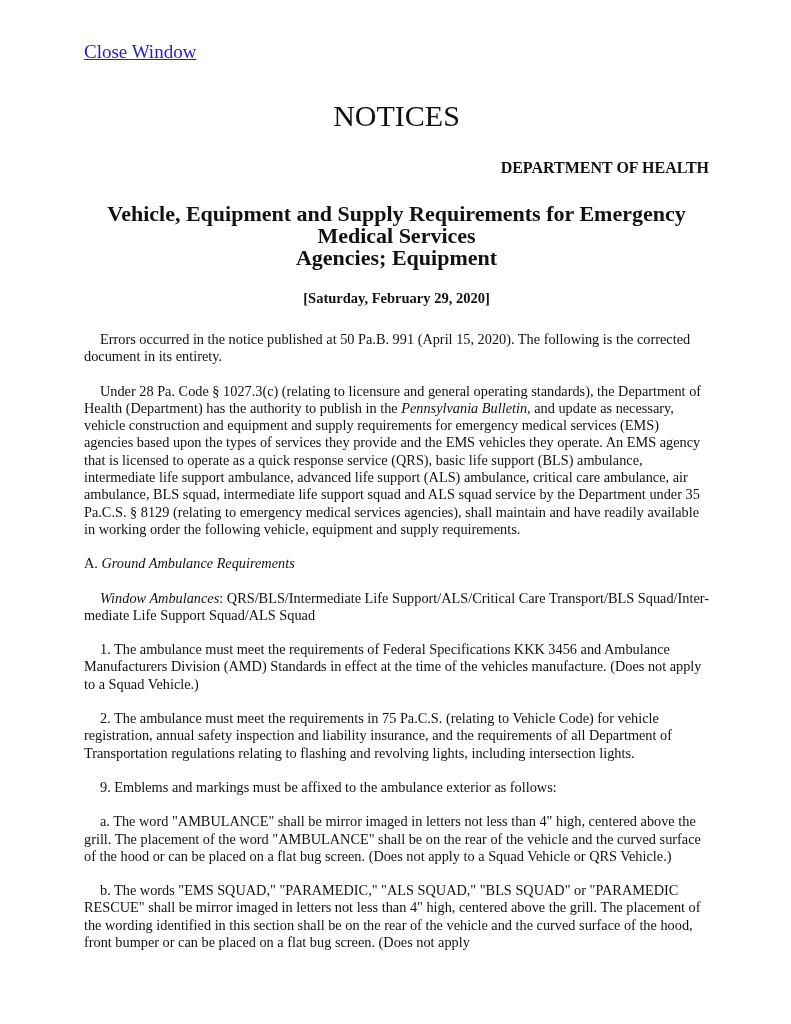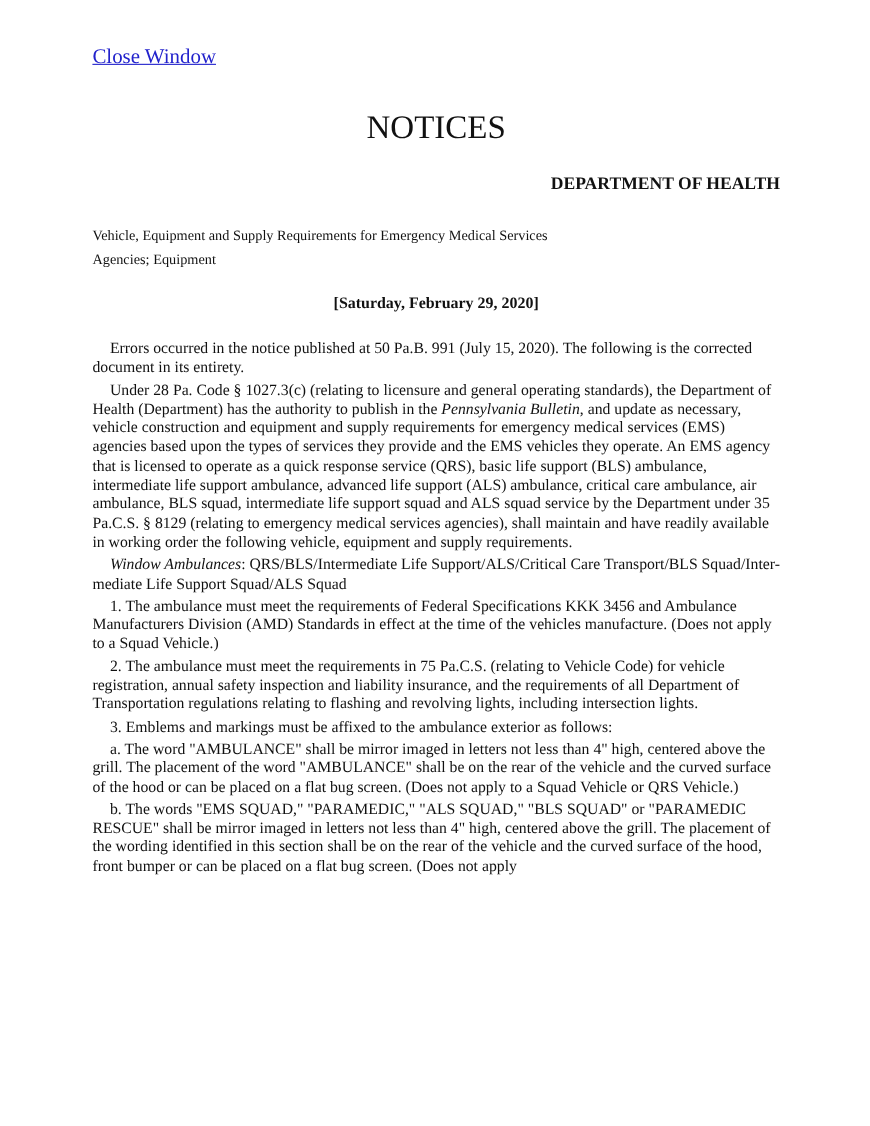--- a/index.html
+++ b/index.html
@@ -35,40 +35,41 @@
       letter-spacing: 0px;
     }
     h2.dept {
       text-align: right;
       font-size: 16px;
       font-weight: bold;
       margin: 22px 0 0 0;
       line-height: 26px;
     }
     h3.subject {
-      font-size: 13px;
-      font-weight: normal;
+      text-align: center;
+      font-size: 22px;
+      font-weight: bold;
       margin: 22px 0 0 0;
       line-height: 22px;
     }
     .citation {
       text-align: center;
       font-size: 14.5px;
       font-weight: bold;
       margin: 20px 0 0 0;
       line-height: 18px;
     }
     p {
       margin: 0;
       font-size: 14.3px;
       line-height: 17.3px;
       text-indent: 16px;
     }
     p.first { margin-top: 24px; }
-    p.gap { margin-top: 3px; }
+    p.gap { margin-top: 17px; }
     p.noindent { text-indent: 0; }
     em { font-style: italic; }
   </style>
 </head>
 <body>
 
 <div class="page">
   <a class="close-link" href="#">Close Window</a>
 
   <h1 class="notices">NOTICES</h1>
@@ -76,25 +77,26 @@
 
   <h3 class="subject">
     <span>Vehicle, Equipment and Supply Requirements for Emergency Medical Services</span><br>
     <span>Agencies; Equipment</span>
   </h3>
 
   <div class="citation">
     <div>[Saturday, February 29, 2020]</div>
   </div>
 
-  <p class="first">Errors occurred in the notice published at 50 Pa.B. 991 (July 15, 2020). The following is the corrected document in its entirety.</p>
+  <p class="first">Errors occurred in the notice published at 50 Pa.B. 991 (April 15, 2020). The following is the corrected document in its entirety.</p>
 
   <p class="gap"><span>Under 28 Pa. Code §  1027.3(c) (relating to licensure and general operating standards), the Department of Health (Department) has the authority to publish in the </span><em>Pennsylvania Bulletin</em><span>, and update as necessary, vehicle construction and equipment and supply requirements for emergency medical services (EMS) agencies based upon the types of services they provide and the EMS vehicles they operate. An EMS agency that is licensed to operate as a quick response service (QRS), basic life support (BLS) ambulance, intermediate life support ambulance, advanced life support (ALS) ambulance, critical care ambulance, air ambulance, BLS squad, intermediate life support squad and ALS squad service by the Department under 35 Pa.C.S. §  8129 (relating to emergency medical services agencies), shall maintain and have readily available in working order the following vehicle, equipment and supply requirements.</span></p>
 
+  <p class="gap noindent"><span>A.  </span><em>Ground Ambulance Requirements</em></p>
 
   <p class="gap"><em>Window Ambulances</em><span>:  QRS/BLS/Intermediate Life Support/ALS/Critical Care Transport/BLS Squad/Inter- mediate Life Support Squad/ALS Squad</span></p>
 
   <p class="gap">1.  The ambulance must meet the requirements of Federal Specifications KKK 3456 and Ambulance Manufacturers Division (AMD) Standards in effect at the time of the vehicles manufacture. (Does not apply to a Squad Vehicle.)</p>
   <p class="gap">2.  The ambulance must meet the requirements in 75 Pa.C.S. (relating to Vehicle Code) for vehicle registration, annual safety inspection and liability insurance, and the requirements of all Department of Transportation regulations relating to flashing and revolving lights, including intersection lights.</p>
-  <p class="gap">3.  Emblems and markings must be affixed to the ambulance exterior as follows:</p>
+  <p class="gap">9.  Emblems and markings must be affixed to the ambulance exterior as follows:</p>
   <p class="gap">a.  The word "AMBULANCE" shall be mirror imaged in letters not less than 4" high, centered above the grill. The placement of the word "AMBULANCE" shall be on the rear of the vehicle and the curved surface of the hood or can be placed on a flat bug screen. (Does not apply to a Squad Vehicle or QRS Vehicle.)</p>
   <p class="gap">b.  The words "EMS SQUAD," "PARAMEDIC," "ALS SQUAD," "BLS SQUAD" or "PARAMEDIC RESCUE" shall be mirror imaged in letters not less than 4" high, centered above the grill. The placement of the wording identified in this section shall be on the rear of the vehicle and the curved surface of the hood, front bumper or can be placed on a flat bug screen. (Does not apply</p>
 </div>
 
 </body></html>

